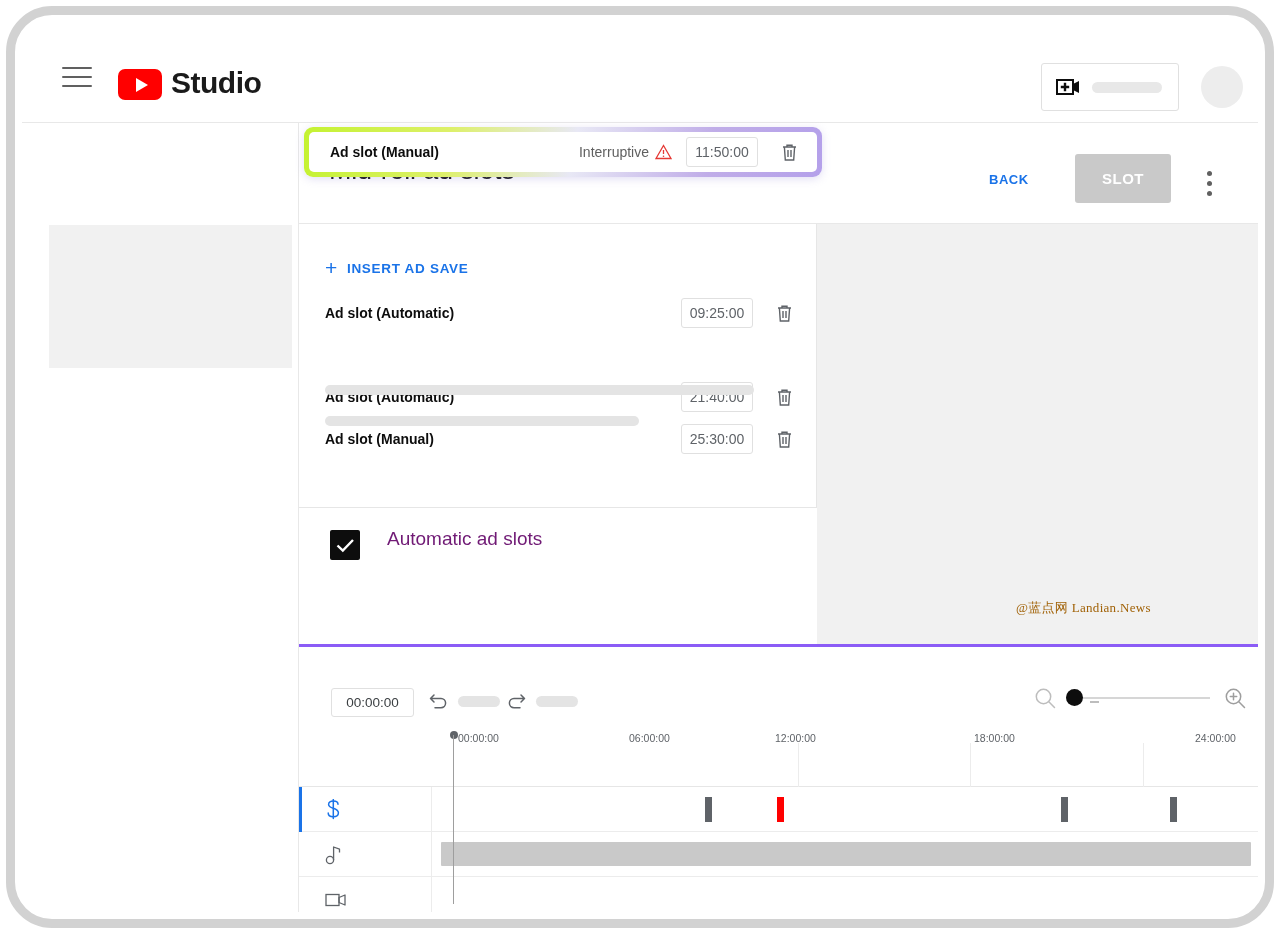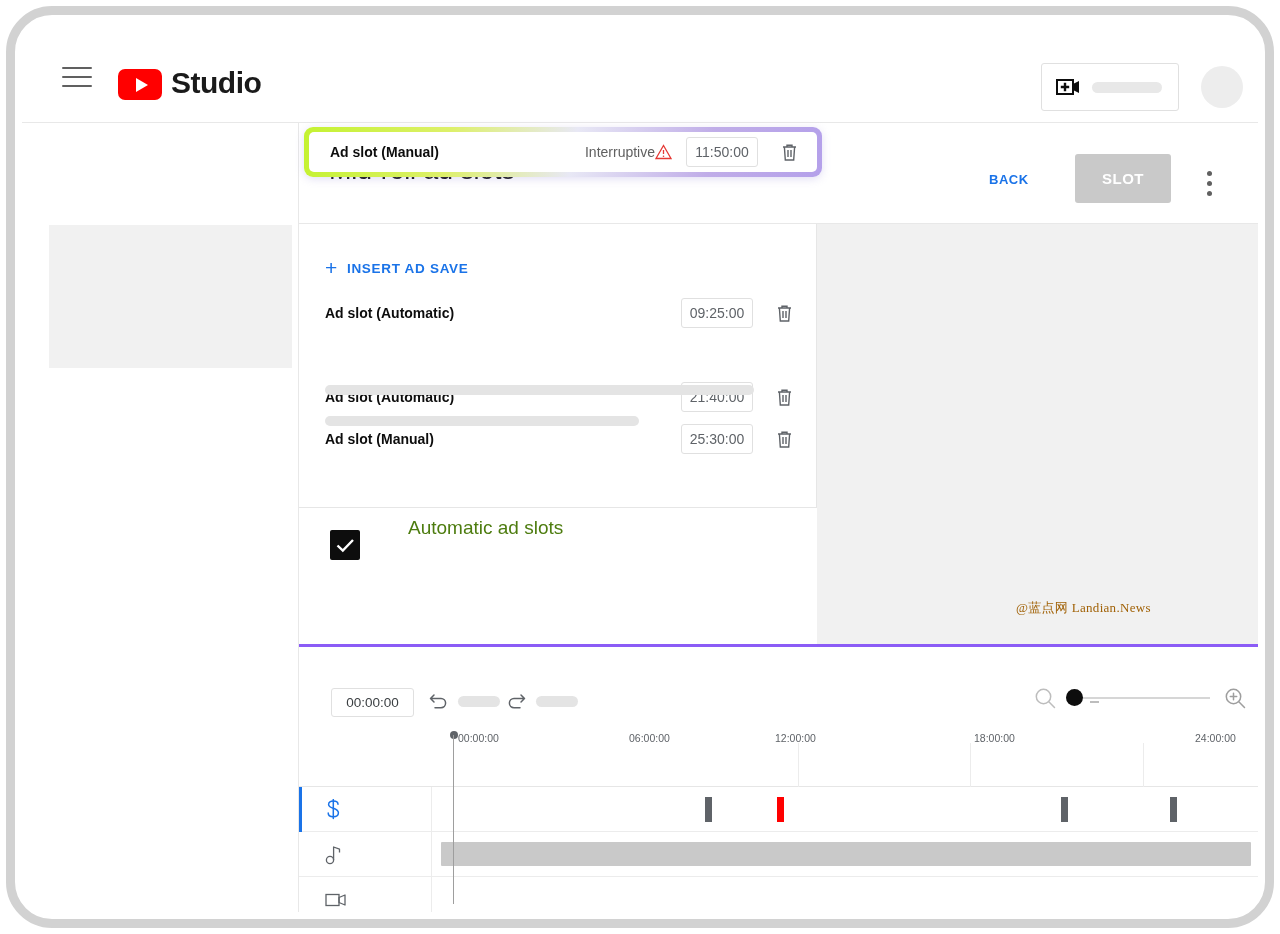--- a/index.html
+++ b/index.html
@@ -141,21 +141,21 @@
 
   #slot-list { position: absolute; left: 0; top: 68px; width: 518px; }
   .slot-row {
     position: relative;
     height: 42px;
     display: flex; align-items: center;
     padding-left: 26px; padding-right: 16px;
   }
   .slot-label { font-size: 14px; font-weight: 700; color: #0d0d0d; flex: 1; }
   .slot-warning {
-    font-size: 14px; color: #606060; display: flex; align-items: center; 
+    font-size: 14px; color: #606060; display: flex; align-items: center; gap: 6px;
     margin-right: 14px;
   }
   .warn-tri { display: block; }
   .slot-time-input {
     width: 72px; height: 30px;
     border: 1px solid #e0e0e0; border-radius: 3px;
     background: #ffffff;
     display: flex; align-items: center; justify-content: center;
     font-size: 14px; color: #5f6368;
     cursor: text;
@@ -189,22 +189,22 @@
     width: 518px; height: 137px;
     border-top: 1px solid #e6e6e6;
     background: #ffffff;
   }
   #auto-checkbox {
     position: absolute; left: 31px; top: 22px;
     width: 30px; height: 30px; background: #0d0d0d; border-radius: 2px;
     display: flex; align-items: center; justify-content: center; cursor: pointer;
   }
   #auto-label {
-    position: absolute; left: 88px; top: 9px;
-    font-size: 19px; color: #4d7c0f; font-weight: 400; margin-left: 21px;
+    position: absolute; left: 88px; top: 20px;
+    font-size: 19px; color: #701a75; font-weight: 400;
   }
   .auto-skel {
     position: absolute; height: 10px; background: #e4e4e4; border-radius: 5px;
   }
   #auto-skel-1 { left: 26px; top: 161px; width: 429px; }
   #auto-skel-2 { left: 26px; top: 192px; width: 314px; }
 
   #watermark {
     position: absolute; left: 717px; top: 375px;
     font-size: 13px; color: #a16207; letter-spacing: 0.3px;

